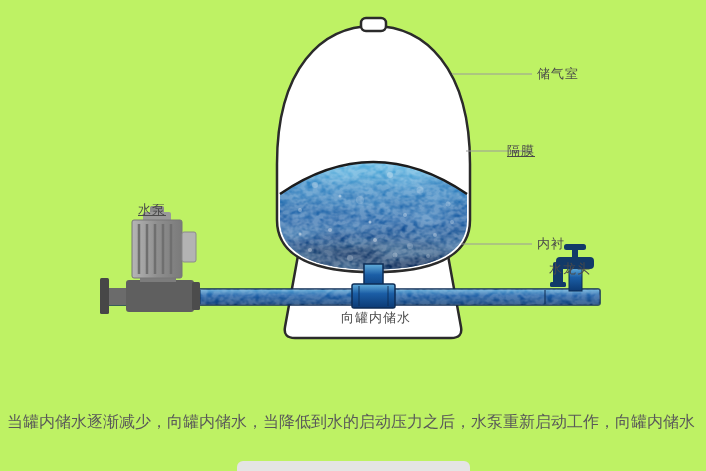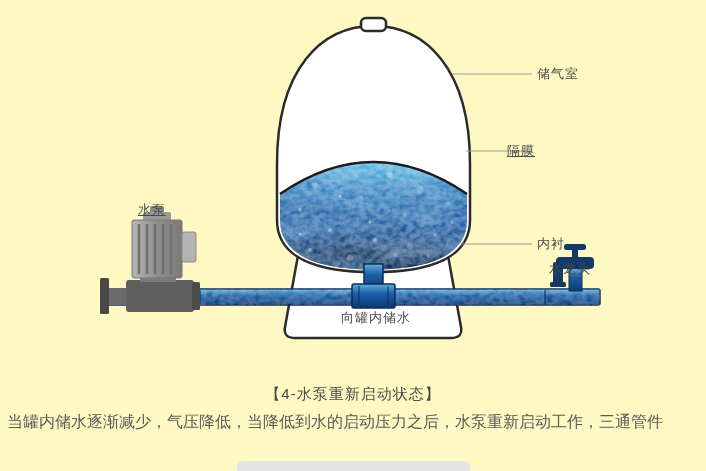--- a/index.html
+++ b/index.html
@@ -1,18 +1,18 @@
 <!DOCTYPE html>
 <html style="--tank-outline: #2b2b2b; --water-light: #4aa8dc; --water-deep: #082f63; --pipe-blue: #1b5ea6; --pump-gray: #8f8f8f; --faucet-navy: #123a68; --label-text: #4a4a4a; --leader-line: #9a9a9a;"><head>
 <meta charset="utf-8">
 <style>
   * { margin:0; padding:0; box-sizing:border-box; }
   html,body { background:#ffffff; }
   body { font-family:"Liberation Sans","DejaVu Sans",sans-serif; }
-  .page { position:relative; width:706px; height:471px; background:#fef9c3; overflow:hidden; }
+  .page { position:relative; width:706px; height:471px; background:#bef264; overflow:hidden; }
   .diagram { position:absolute; left:0; top:0; width:706px; height:471px; }
   .diagram svg { position:absolute; left:0; top:0; }
   .dlabel {
     position:absolute; font-size:13px; color:var(--label-text,#4a4a4a);
     letter-spacing:1px; white-space:nowrap; line-height:1;
   }
   .caption {
     position:absolute; top:385px; left:0; width:706px; text-align:center;
     font-size:15px; color:#4a4a4a; letter-spacing:1px;
   }
@@ -164,19 +164,18 @@
     </svg>
 
     <div class="dlabel" style="left:537px; top:67px;">储气室</div>
     <div class="dlabel" style="left:507px; top:144px;text-decoration:underline;">隔膜</div>
     <div class="dlabel" style="left:537px; top:237px;">内衬</div>
     <div class="dlabel" style="left:549px; top:262px;">水龙头</div>
     <div class="dlabel" style="left:138px; top:203px;text-decoration:underline;">水泵</div>
     <div class="dlabel" style="left:341px; top:311px;">向罐内储水</div>
   </div>
 
-  <div class="caption">【4-水泵重新启动状态】</div>
 
-  <div class="description">当罐内储水逐渐减少，气压降低，当降低到水的启动压力之后，水泵重新启动工作，三通管件</div>
+  <div class="description">当罐内储水逐渐减少，向罐内储水，当降低到水的启动压力之后，水泵重新启动工作，向罐内储水</div>
 
   <div class="partial-strip"></div>
 
 </div>
 
 </body></html>

